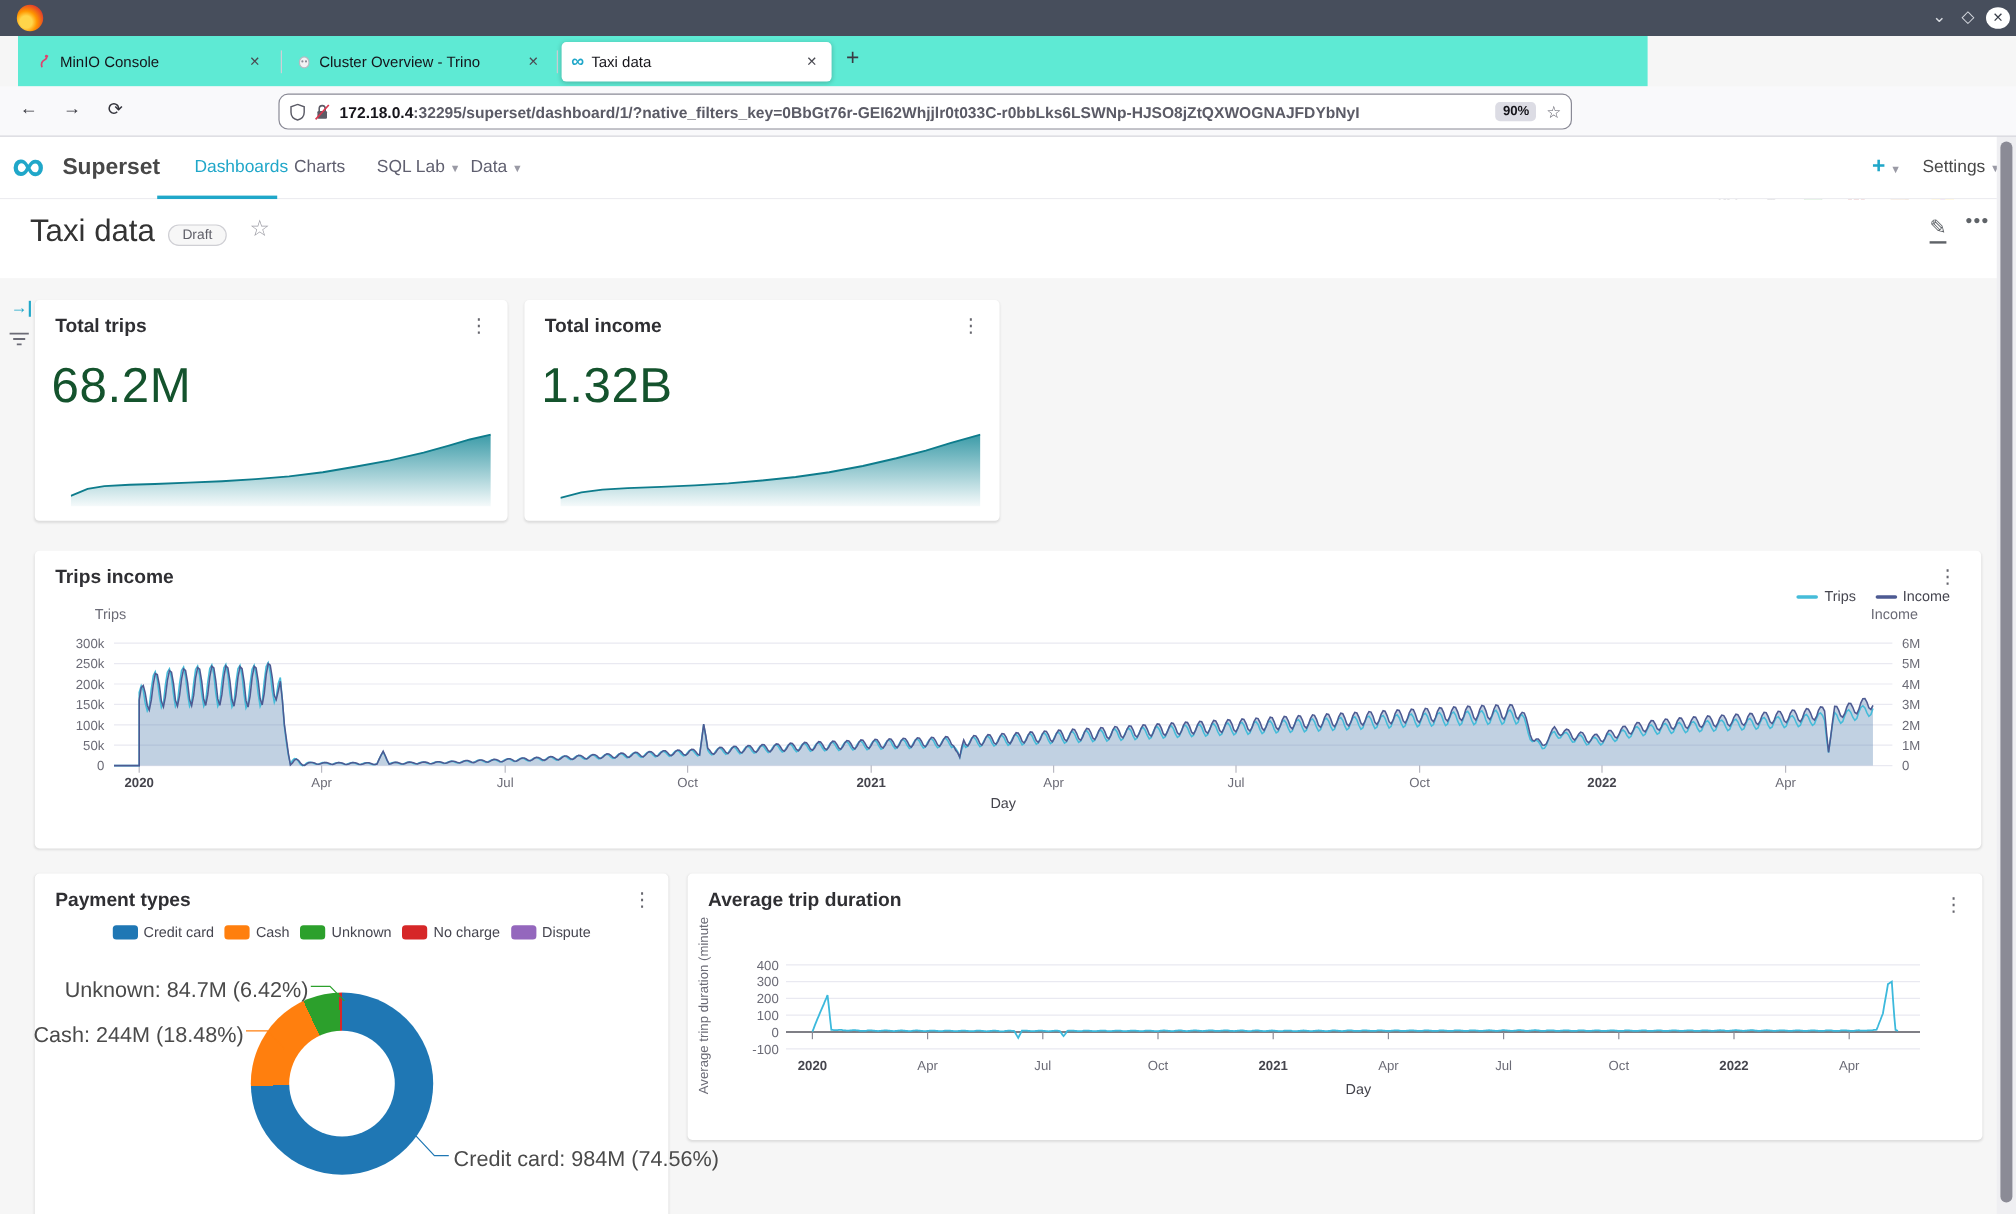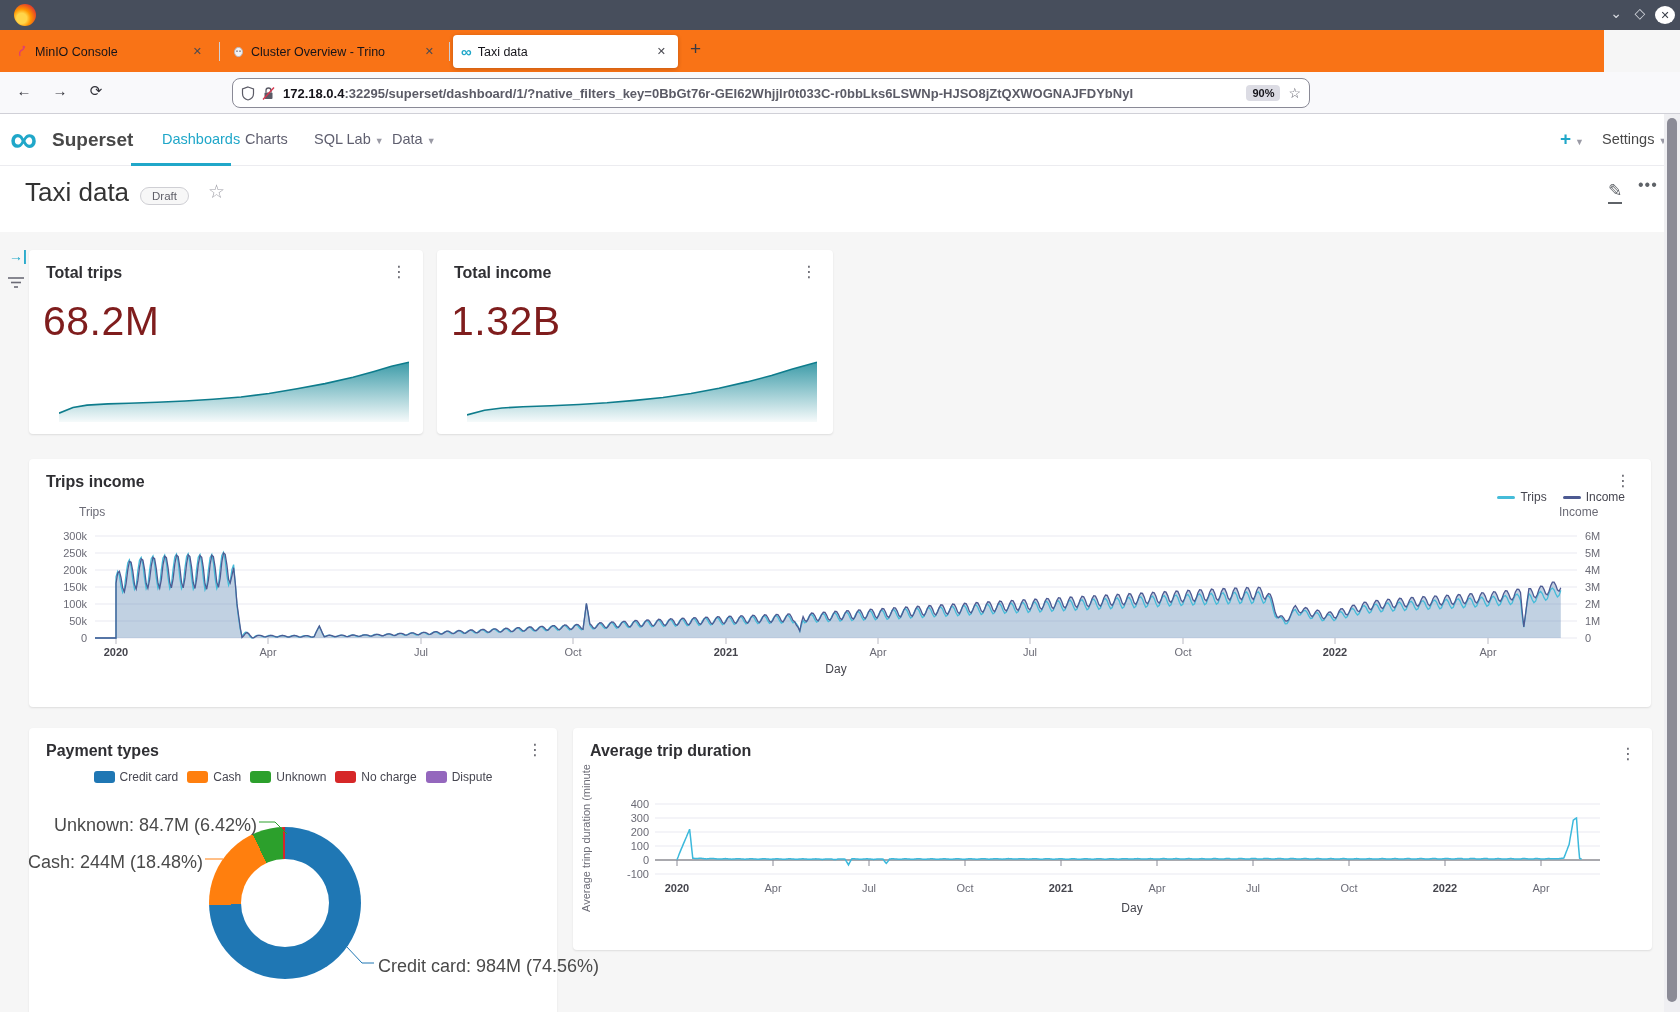--- a/index.html
+++ b/index.html
@@ -10,21 +10,21 @@
 
   
   .titlebar { position:absolute; top:0; left:0; width:1680px; height:30px; background:#474e5c; }
   .win-title { position:absolute; top:7px; left:0; width:100%; text-align:center;
                color:#eceef2; font-size:12.5px; }
   .ff-logo { position:absolute; top:4px; left:14px; width:22px; height:22px; border-radius:50%;
              background:radial-gradient(circle at 35% 65%, #ffd54a 0 25%, #ff9500 45%, #e3402a 75%); }
   .wc { position:absolute; top:5px; color:#d7dae0; font-size:14px; width:20px; text-align:center; cursor:default; }
   .wc-close { background:#fff; color:#3a3f4a; border-radius:50%; height:18px; line-height:18px; font-size:11px; top:6px; }
 
-  .tabbar { position:absolute; top:30px; left:0; width:1604px; height:42px; background:#f97316; }
+  .tabbar { position:absolute; top:30px; left:15px; width:1358px; height:42px; background:#5eead4; }
   .tab { position:absolute; top:5px; height:33px; display:flex; align-items:center;
          padding:0 8px; border-radius:4px; font-size:12.5px; color:#15141a; }
   .tab-active { background:#fff; box-shadow:0 1px 4px rgba(0,0,0,.22); }
   .tab-title { flex:1; white-space:nowrap; overflow:hidden; margin:0 6px; }
   .tab-close { color:#4a4a52; font-size:11px; padding:2px 4px; }
   .tab-sep { position:absolute; top:12px; width:1px; height:19px; background:#cfcfd6; }
   .newtab { position:absolute; top:8px; font-size:19px; color:#3a3a42; }
 
   .urlbar { position:absolute; top:72px; left:0; width:1680px; height:42px; background:#f9f9fb;
             border-bottom:1px solid #d0d0d7; }
@@ -58,21 +58,21 @@
   .hdr-star { position:absolute; top:14px; left:208px; font-size:19px; color:#9d9da5; }
   .edit-ic { position:absolute; top:14px; left:1608px; font-size:17px; color:#5f6368;
              border-bottom:2px solid #5f6368; padding-bottom:1px; }
   .dots-h { position:absolute; top:10px; left:1638px; font-size:16px; color:#5f6368; letter-spacing:1px; }
 
   
   .dashboard { position:absolute; top:232px; left:0; width:1680px; height:780px; background:#f6f6f6; }
   .card { position:absolute; background:#fff; border-radius:4px; box-shadow:0 1px 2px rgba(0,0,0,.10); }
   .card-title { position:absolute; top:14px; left:17px; font-size:16px; font-weight:700; color:#2f2f33; }
   .kebab { position:absolute; top:12px; font-size:16px; color:#66666e; }
-  .bignum { position:absolute; top:48px; left:14px; font-size:41px; color:#7f1d1d; letter-spacing:.5px; }
+  .bignum { position:absolute; top:48px; left:14px; font-size:41px; color:#14532d; letter-spacing:.5px; }
   .spark { position:absolute; left:30px; bottom:12px; }
 
   .leg-item { display:flex; align-items:center; gap:5px; font-size:12px; color:#464650; }
   .leg-line { width:18px; height:3px; border-radius:2px; }
   .axis-title { position:absolute; font-size:12px; color:#6b6b76; }
 
   .pay-legend { position:absolute; top:42px; left:0; width:528px; display:flex; justify-content:center;
                 gap:9px; font-size:12px; color:#454545; }
   .pay-sw { width:21px; height:12px; border-radius:3px; display:inline-block; }
   .donut { position:absolute; left:180px; top:99px; width:152px; height:152px; border-radius:50%; }

